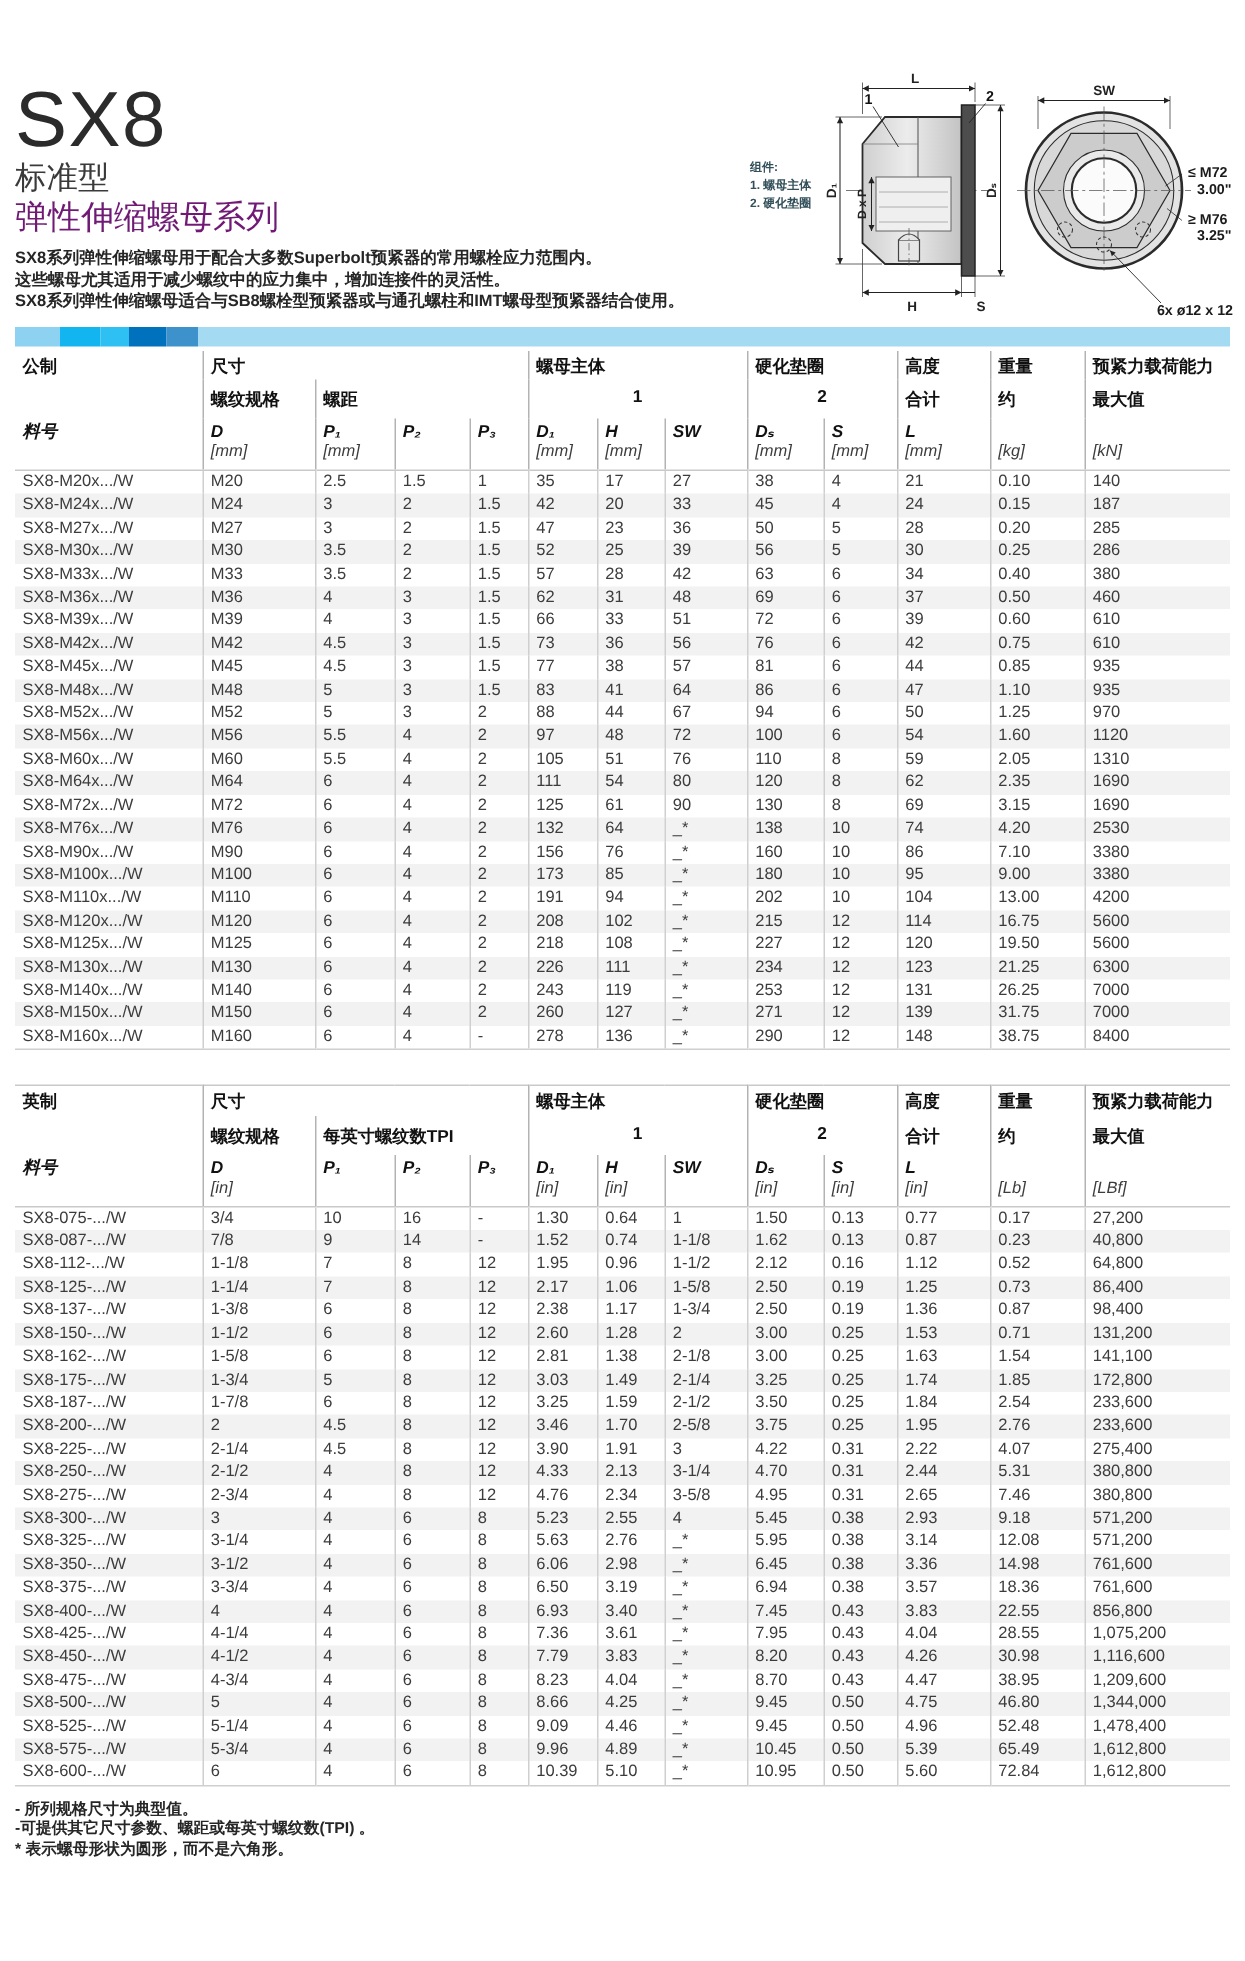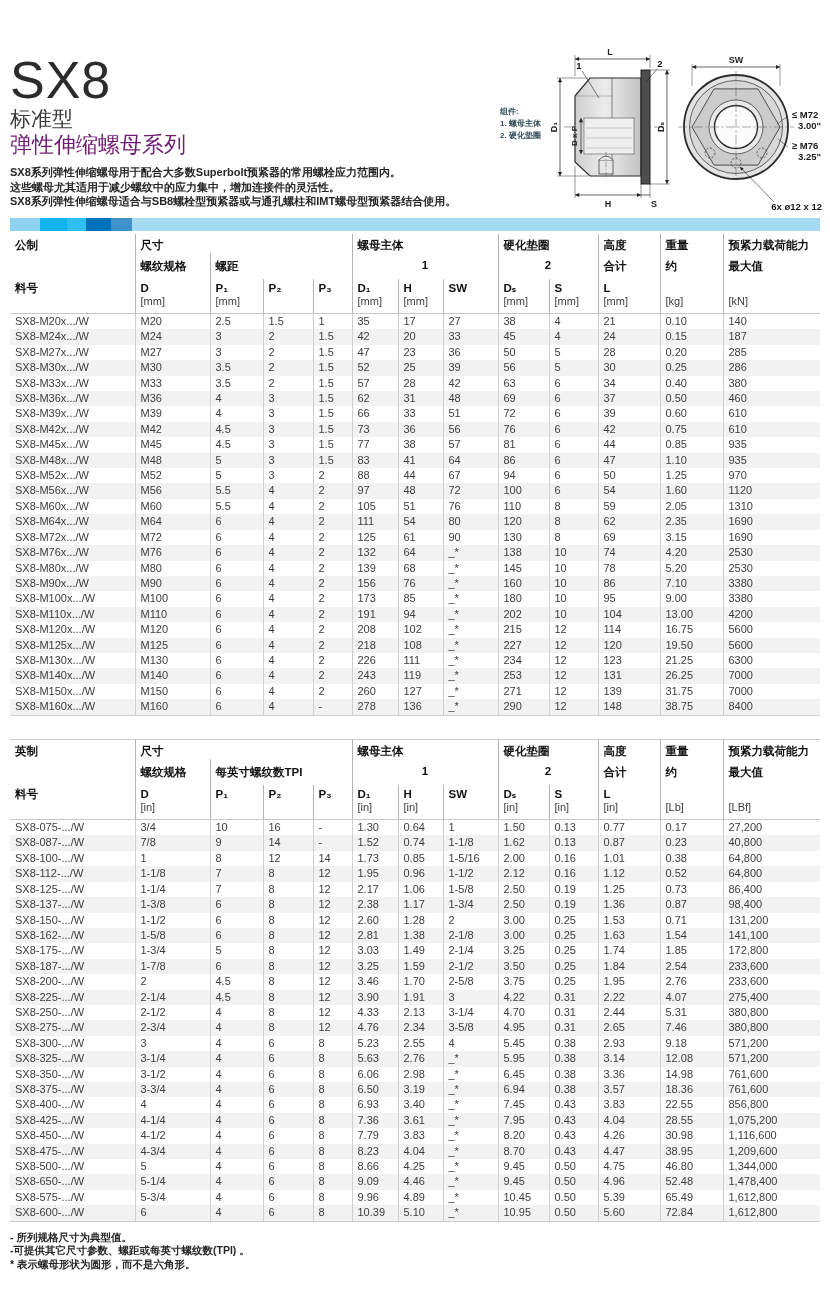--- a/index.html
+++ b/index.html
@@ -36,21 +36,21 @@
 
   
   table.data-table { border-collapse: collapse; table-layout: fixed; width: 810px; margin-top: 3px; }
   table.data-table.bordered-top { border-top: 1px solid #c9c9c9; }
   th, td { text-align: left; vertical-align: top; }
 
   tr.group-row th { font-size: 11.5px; font-weight: 700; color: #111; padding: 5px 5px 2px 5px; line-height: 12.5px; }
   tr.sub-row th   { font-size: 11.5px; font-weight: 700; color: #111; padding: 6px 5px 5px 5px; }
   tr.sub-row th.center { text-align: center; }
   .bl { border-left: 1px solid #b3b3b3; }
-  tr.col-row th { padding: 2px 5px 5px 5px; border-bottom: 1px solid #c9c9c9; }
+  tr.col-row th { padding: 2px 5px 5px 5px; border-bottom: 1px solid #c9c9c9; font-style: italic; }
   tr.col-row th + th { border-left: 1px solid #b3b3b3; }
   .col-lbl  { font-size: 11.5px; font-weight: 700; color: #111; height: 14px; line-height: 14px; }
   .col-unit { font-size: 11px; font-weight: 400; color: #3c3c3c; line-height: 13px; }
 
   tbody td { font-size: 11px; color: #3c3c3c; padding: 1px 5px; line-height: 13.4px; white-space: nowrap; }
   tbody td + td { border-left: 1px solid #cfcfcf; }
   tbody tr:nth-child(even) { background: #f2f2f2; }
   tbody tr:last-child td { border-bottom: 1px solid #cfcfcf; }
 
   .table-gap { height: 20px; }
@@ -508,35 +508,20 @@
           <td>132</td>
           <td>64</td>
           <td>_*</td>
           <td>138</td>
           <td>10</td>
           <td>74</td>
           <td>4.20</td>
           <td>2530</td>
         </tr>
         <tr>
-          <td>SX8-M80x.../W</td>
-          <td>M80</td>
-          <td>6</td>
-          <td>4</td>
-          <td>2</td>
-          <td>139</td>
-          <td>68</td>
-          <td>_*</td>
-          <td>145</td>
-          <td>10</td>
-          <td>78</td>
-          <td>5.20</td>
-          <td>2530</td>
-        </tr>
-        <tr>
           <td>SX8-M90x.../W</td>
           <td>M90</td>
           <td>6</td>
           <td>4</td>
           <td>2</td>
           <td>156</td>
           <td>76</td>
           <td>_*</td>
           <td>160</td>
           <td>10</td>
@@ -785,35 +770,20 @@
           <td>1.52</td>
           <td>0.74</td>
           <td>1-1/8</td>
           <td>1.62</td>
           <td>0.13</td>
           <td>0.87</td>
           <td>0.23</td>
           <td>40,800</td>
         </tr>
         <tr>
-          <td>SX8-100-.../W</td>
-          <td>1</td>
-          <td>8</td>
-          <td>12</td>
-          <td>14</td>
-          <td>1.73</td>
-          <td>0.85</td>
-          <td>1-5/16</td>
-          <td>2.00</td>
-          <td>0.16</td>
-          <td>1.01</td>
-          <td>0.38</td>
-          <td>64,800</td>
-        </tr>
-        <tr>
           <td>SX8-112-.../W</td>
           <td>1-1/8</td>
           <td>7</td>
           <td>8</td>
           <td>12</td>
           <td>1.95</td>
           <td>0.96</td>
           <td>1-1/2</td>
           <td>2.12</td>
           <td>0.16</td>
@@ -1100,21 +1070,21 @@
           <td>8.66</td>
           <td>4.25</td>
           <td>_*</td>
           <td>9.45</td>
           <td>0.50</td>
           <td>4.75</td>
           <td>46.80</td>
           <td>1,344,000</td>
         </tr>
         <tr>
-          <td>SX8-650-.../W</td>
+          <td>SX8-525-.../W</td>
           <td>5-1/4</td>
           <td>4</td>
           <td>6</td>
           <td>8</td>
           <td>9.09</td>
           <td>4.46</td>
           <td>_*</td>
           <td>9.45</td>
           <td>0.50</td>
           <td>4.96</td>

